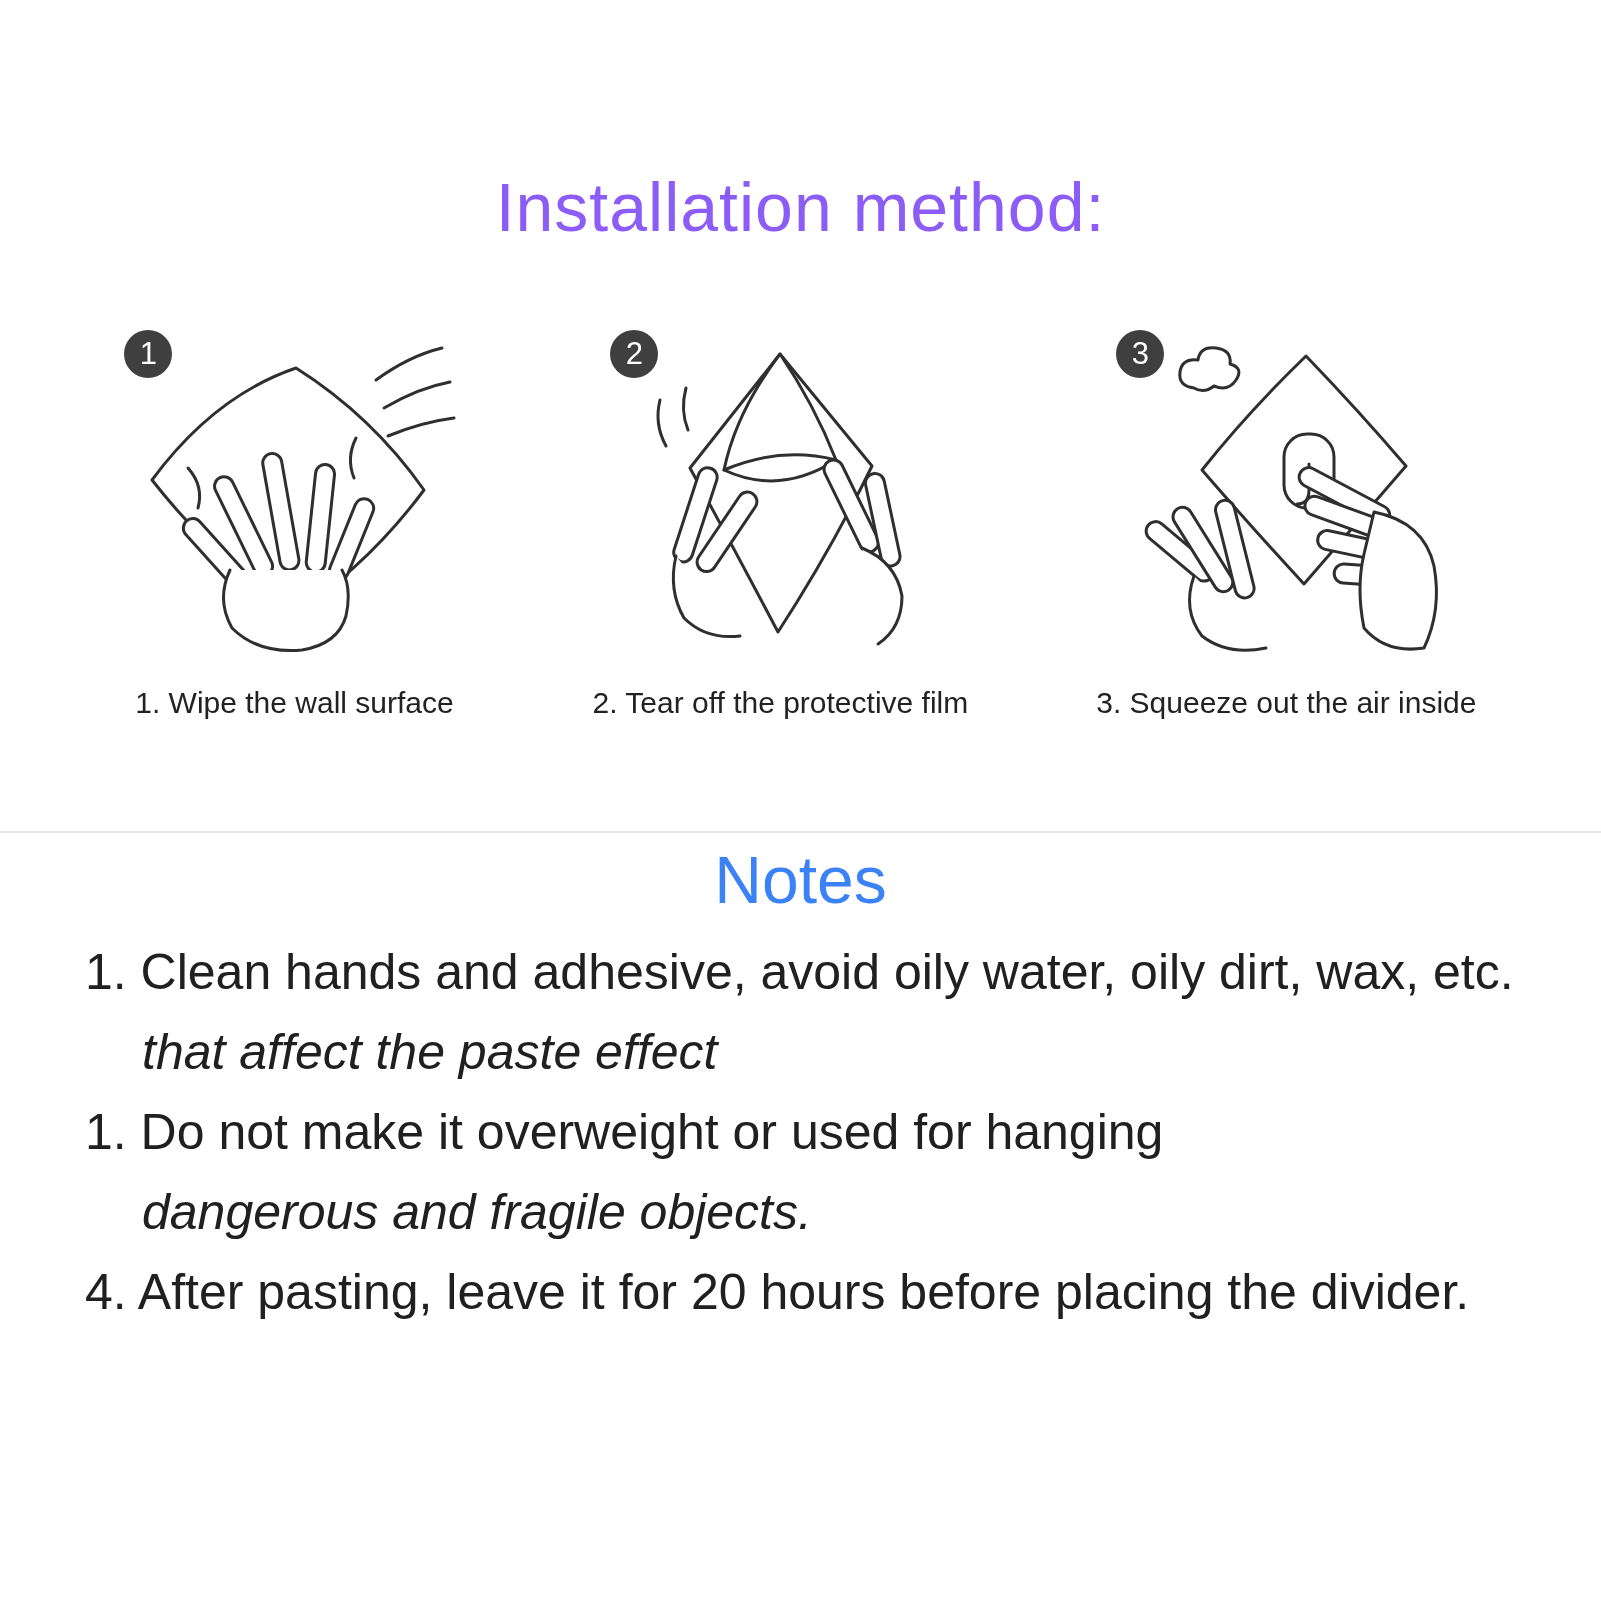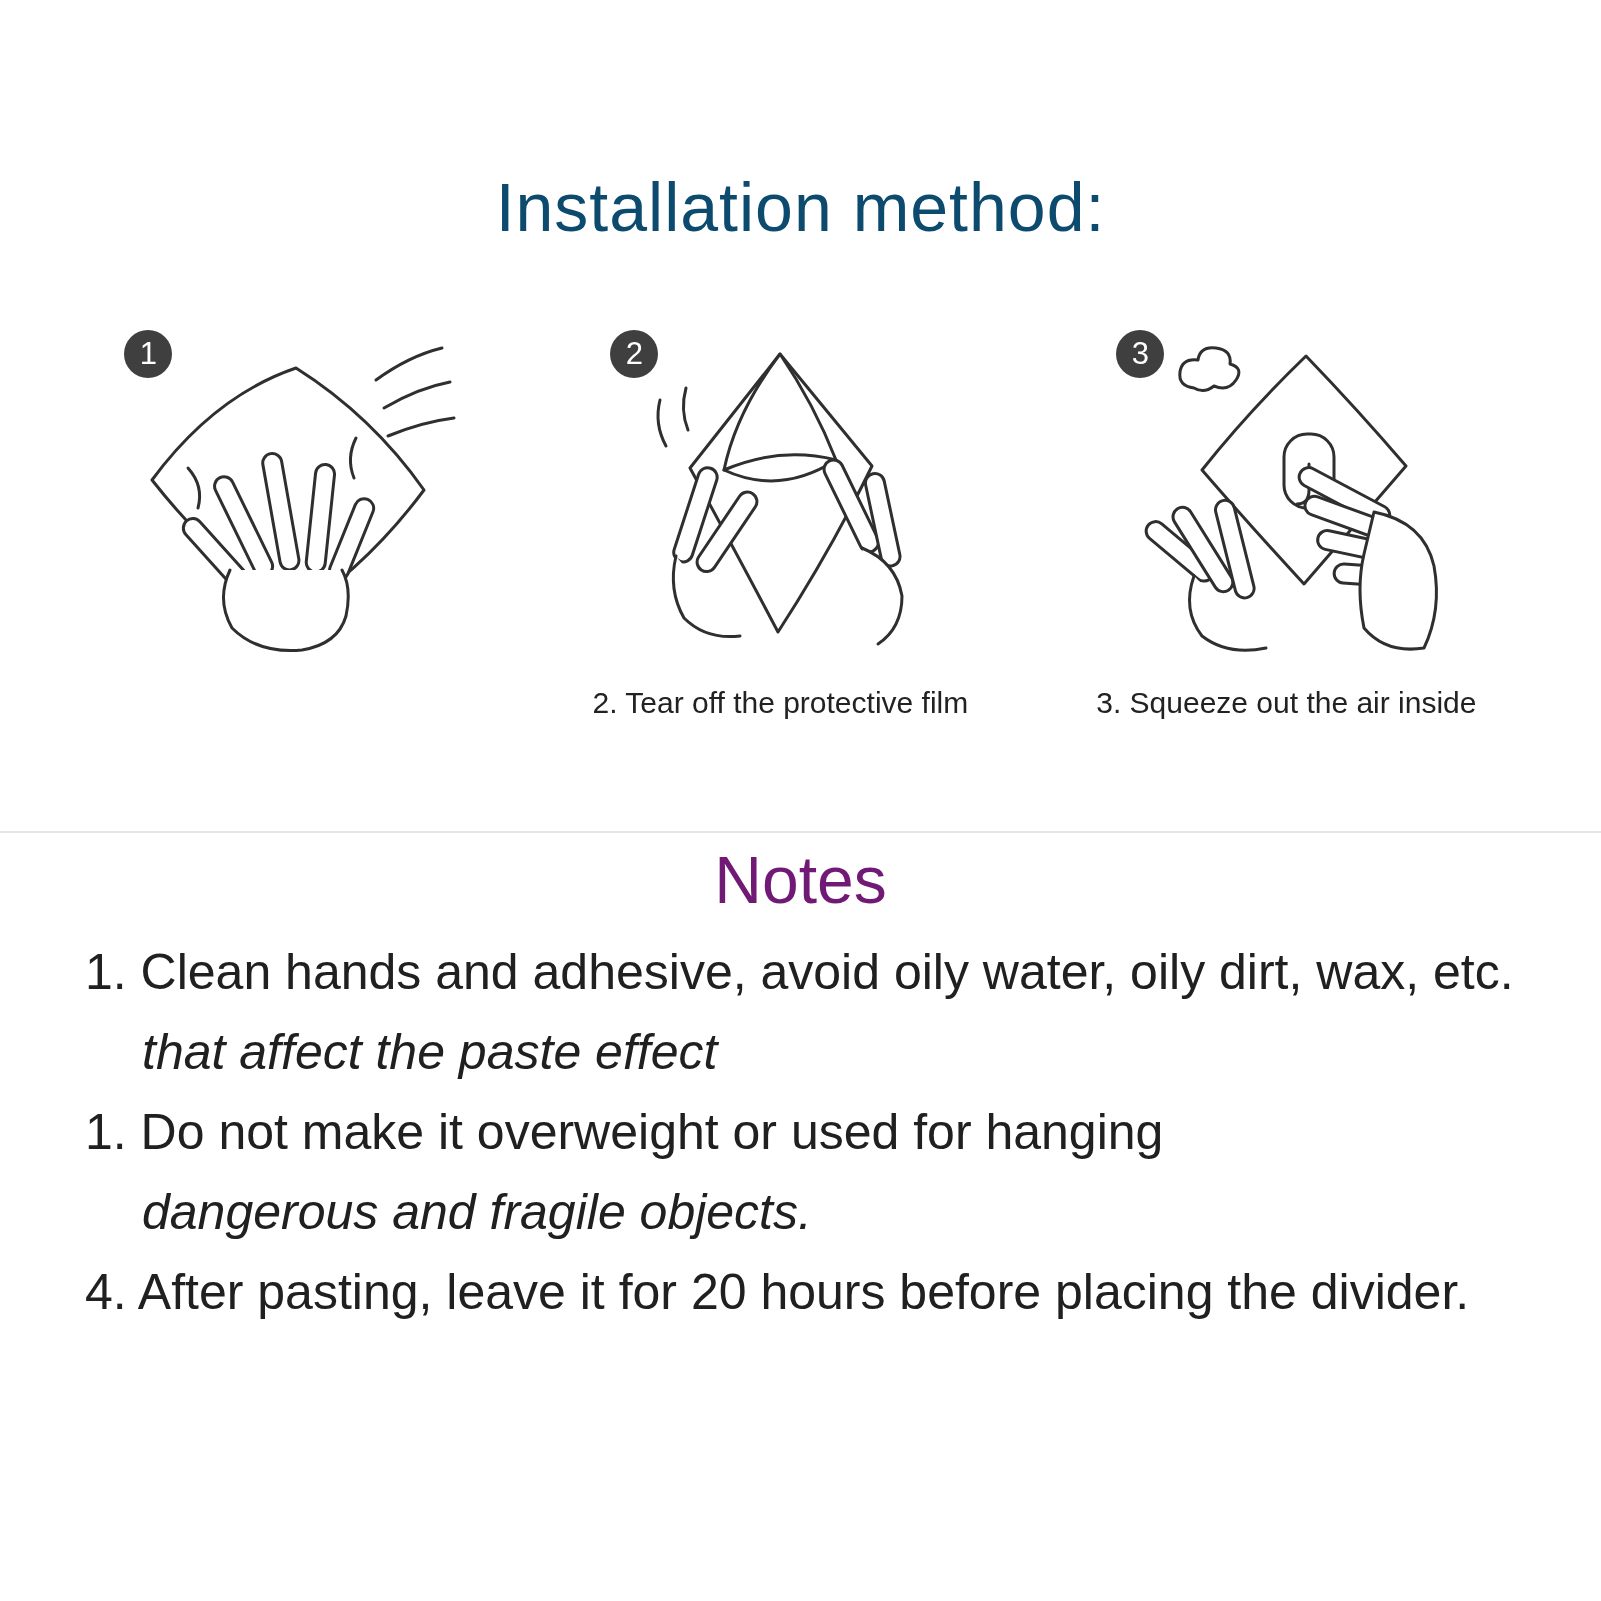--- a/index.html
+++ b/index.html
@@ -8,21 +8,21 @@
     width: 1601px; height: 1601px;
     background: #ffffff;
     font-family: "Liberation Sans", sans-serif;
     color: #1d1d1d;
   }
   .page { position: relative; width: 1601px; height: 1601px; background: #fff; overflow: hidden; }
 
   .title {
     position: absolute; top: 168px; left: 0; width: 100%;
     margin: 0; text-align: center;
-    font-size: 68px; font-weight: 400; color: #0c4a6e; letter-spacing: 1px;
+    font-size: 68px; font-weight: 400; color: #8b5cf6; letter-spacing: 1px;
   }
 
   .steps {
     position: absolute; top: 318px; left: 0; width: 100%;
     display: flex; justify-content: center; gap: 128px;
   }
   .step { display: flex; flex-direction: column; align-items: center; }
   .illustration { position: relative; width: 340px; height: 348px; }
   .illustration svg { display: block; }
   .badge {
@@ -32,21 +32,21 @@
     font-size: 31px; display: flex; align-items: center; justify-content: center;
     z-index: 2;
   }
   .caption { margin-top: 20px; font-size: 30px; color: #222; white-space: nowrap; }
 
   .divider { position: absolute; top: 831px; left: 0; width: 100%; border-top: 2px solid #e5e5e5; }
 
   .notes-title {
     position: absolute; top: 842px; left: 0; width: 100%;
     margin: 0; text-align: center;
-    font-size: 66px; font-weight: 400; color: #701a75;
+    font-size: 66px; font-weight: 400; color: #3b82f6;
   }
   .notes { position: absolute; top: 932px; left: 85px; right: 50px; font-size: 50px; color: #202020; }
   .note-line { height: 80px; display: flex; align-items: center; }
   .note-line.cont { padding-left: 57px; font-style: italic; }
 </style>
 </head>
 <body>
 
 <div class="page">
 
@@ -69,20 +69,21 @@
           <g fill="#ffffff" stroke="#2f2f2f" stroke-width="3" stroke-linecap="round" stroke-linejoin="round">
             <rect x="-9.5" y="-74" width="19" height="86" rx="9.5" transform="translate(112,258) rotate(-42)"></rect>
             <rect x="-9.5" y="-96" width="19" height="108" rx="9.5" transform="translate(138,246) rotate(-26)"></rect>
             <rect x="-9.5" y="-106" width="19" height="118" rx="9.5" transform="translate(165,240) rotate(-10)"></rect>
             <rect x="-9.5" y="-96" width="19" height="108" rx="9.5" transform="translate(192,242) rotate(6)"></rect>
             <rect x="-9.5" y="-74" width="19" height="86" rx="9.5" transform="translate(216,250) rotate(22)"></rect>
             <path d="M 106 252 Q 92 282 108 310 Q 134 336 178 332 Q 214 326 222 298 Q 228 270 218 252"></path>
           </g>
         </svg>
       </div>
+      <div class="caption">1. Wipe the wall surface</div>
     </div>
 
     <div class="step">
       <div class="illustration">
         <div class="badge">2</div>
         <svg width="340" height="348" viewBox="0 0 340 348">
           <g fill="none" stroke="#2f2f2f" stroke-width="3" stroke-linecap="round" stroke-linejoin="round">
             <path d="M56 128 Q 44 106 50 82"></path>
             <path d="M78 112 Q 70 92 76 70"></path>
             <path d="M170 36 L 80 150 Q 128 238 168 314 Q 220 234 262 148 Z" fill="#ffffff"></path>

